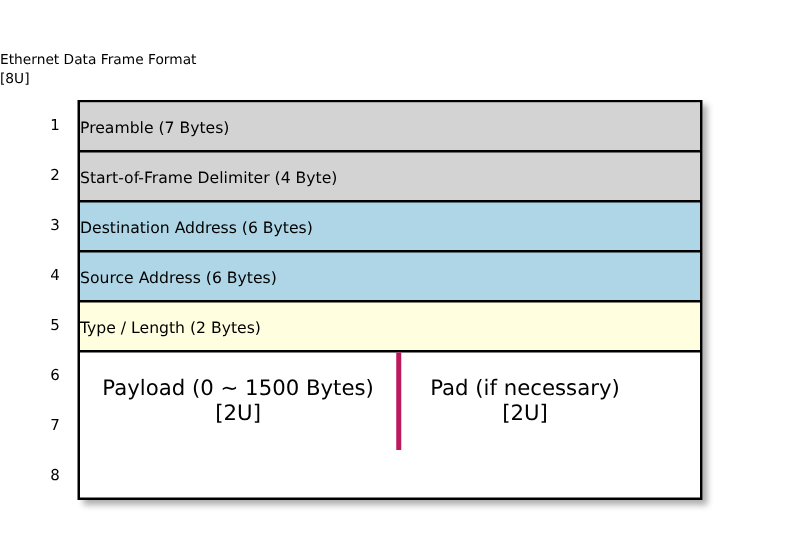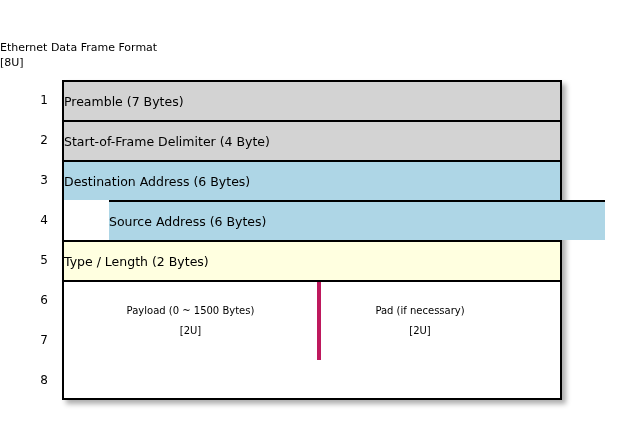--- a/index.html
+++ b/index.html
@@ -104,21 +104,21 @@
   .split-cell {
     display: flex;
     flex-direction: column;
     align-items: center;
     justify-content: center;
     box-sizing: border-box;
   }
   .split-cell.left  { width: 253px; }
   .split-cell.right { width: 202px; border-left: 4px solid #be185d; }
   .split-cell .line {
-    font-size: 10px;
+    font-size: 17px;
     line-height: 20px;
     text-align: center;
     color: #000;
     white-space: nowrap;
   }
 </style>
 </head>
 <body>
 
 <div class="title-block">
@@ -144,21 +144,21 @@
   </div>
 
   <div class="frame-row fill-gray sep-top" style="top:38px;height:40px;">
     <span class="cell-label">Start-of-Frame Delimiter (4 Byte)</span>
   </div>
 
   <div class="frame-row fill-blue sep-top" style="top:78px;height:40px;">
     <span class="cell-label">Destination Address (6 Bytes)</span>
   </div>
 
-  <div class="frame-row fill-blue sep-top" style="top:118px;height:40px;margin-left:45px;">
+  <div class="frame-row fill-blue sep-top" style="top:118px;height:40px;">
     <span class="cell-label">Source Address (6 Bytes)</span>
   </div>
 
   <div class="frame-row fill-yellow sep-top" style="top:158px;height:40px;">
     <span class="cell-label">Type / Length (2 Bytes)</span>
   </div>
 
   <div class="split-row fill-white sep-top" style="top:198px;height:80px;">
     <div class="split-cell left">
       <span class="line">Payload (0 ~ 1500 Bytes)</span>

